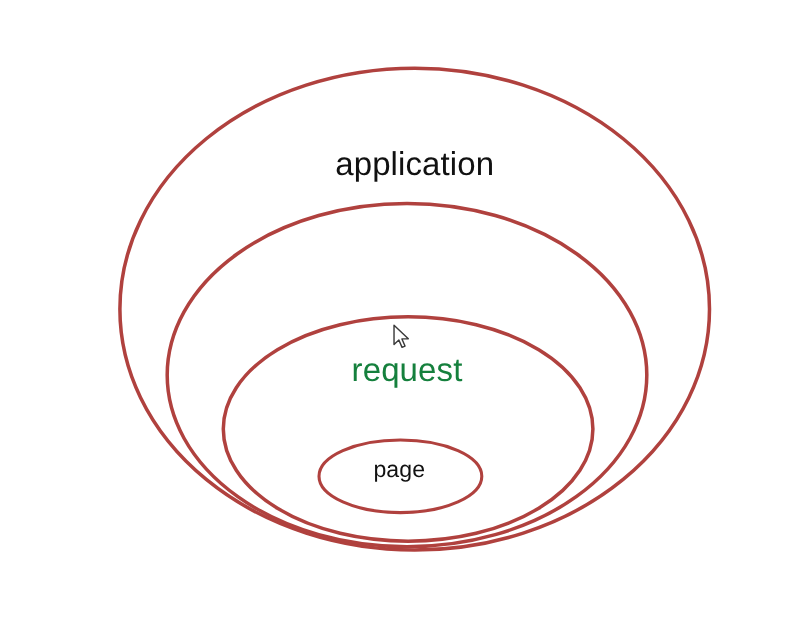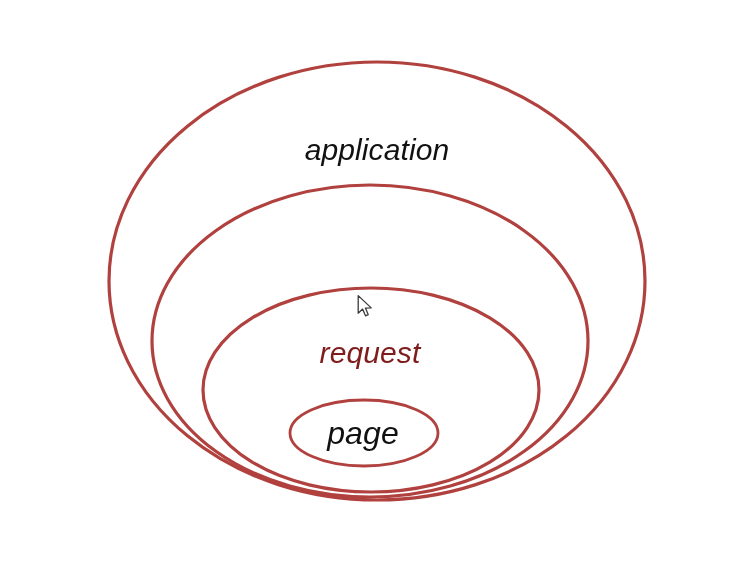--- a/index.html
+++ b/index.html
@@ -13,21 +13,20 @@
     height: 570px;
     overflow: hidden;
     font-family: "Liberation Sans", sans-serif;
     position: relative;
   }
   #stage {
     position: relative;
     width: 735px;
     height: 570px;
     background: #ffffff;
-    font-style: italic;
   }
   #scope-svg {
     position: absolute;
     top: 0;
     left: 0;
     width: 735px;
     height: 570px;
     display: block;
   }
   .scope-ellipse {
@@ -56,21 +55,21 @@
     font-size: 30px;
   }
   #label-request {
     left: 370px;
     top: 322px;
     font-size: 30px;
   }
   #label-page {
     left: 363px;
     top: 417px;
-    font-size: 32px;
+    font-size: 21px;
   }
   #mouse-cursor {
     position: absolute;
     left: 356px;
     top: 294px;
     width: 20px;
     height: 26px;
     pointer-events: none;
   }
 </style>
@@ -82,21 +81,21 @@
   <svg id="scope-svg" viewBox="0 0 735 570">
     <ellipse class="scope-ellipse" id="ellipse-application" cx="377" cy="281" rx="268" ry="219" stroke="#b0413e" stroke-width="3.2"></ellipse>
     <ellipse class="scope-ellipse" id="ellipse-session" cx="370" cy="341" rx="218" ry="156" stroke="#b0413e" stroke-width="3.2"></ellipse>
     <ellipse class="scope-ellipse" id="ellipse-request" cx="371" cy="390" rx="168" ry="102" stroke="#b0413e" stroke-width="3.2"></ellipse>
     <ellipse class="scope-ellipse" id="ellipse-page" cx="364" cy="433" rx="74" ry="33" stroke="#b0413e" stroke-width="2.8"></ellipse>
   </svg>
 
   <div class="scope-label" id="label-application" style="color: rgb(17, 17, 17);">application</div>
 
 
-  <div class="scope-label" id="label-request" style="color: #7f1d1d; margin-top: 16px;">request</div>
+  <div class="scope-label" id="label-request" style="color: #15803d;">request</div>
 
   <div class="scope-label" id="label-page" style="color: rgb(17, 17, 17);">page</div>
 
   <svg id="mouse-cursor" viewBox="0 0 20 26" style="left: 356px; top: 294px;">
     <path d="M2.2 1.6 L2.2 19.2 L6.6 15.1 L9.5 21.8 L12.2 20.6 L9.4 14.1 L15.2 13.9 Z" fill="#ffffff" stroke="#3a3a3a" stroke-width="1.3" stroke-linejoin="round"></path>
   </svg>
 
 </div>
 
 </body></html>

